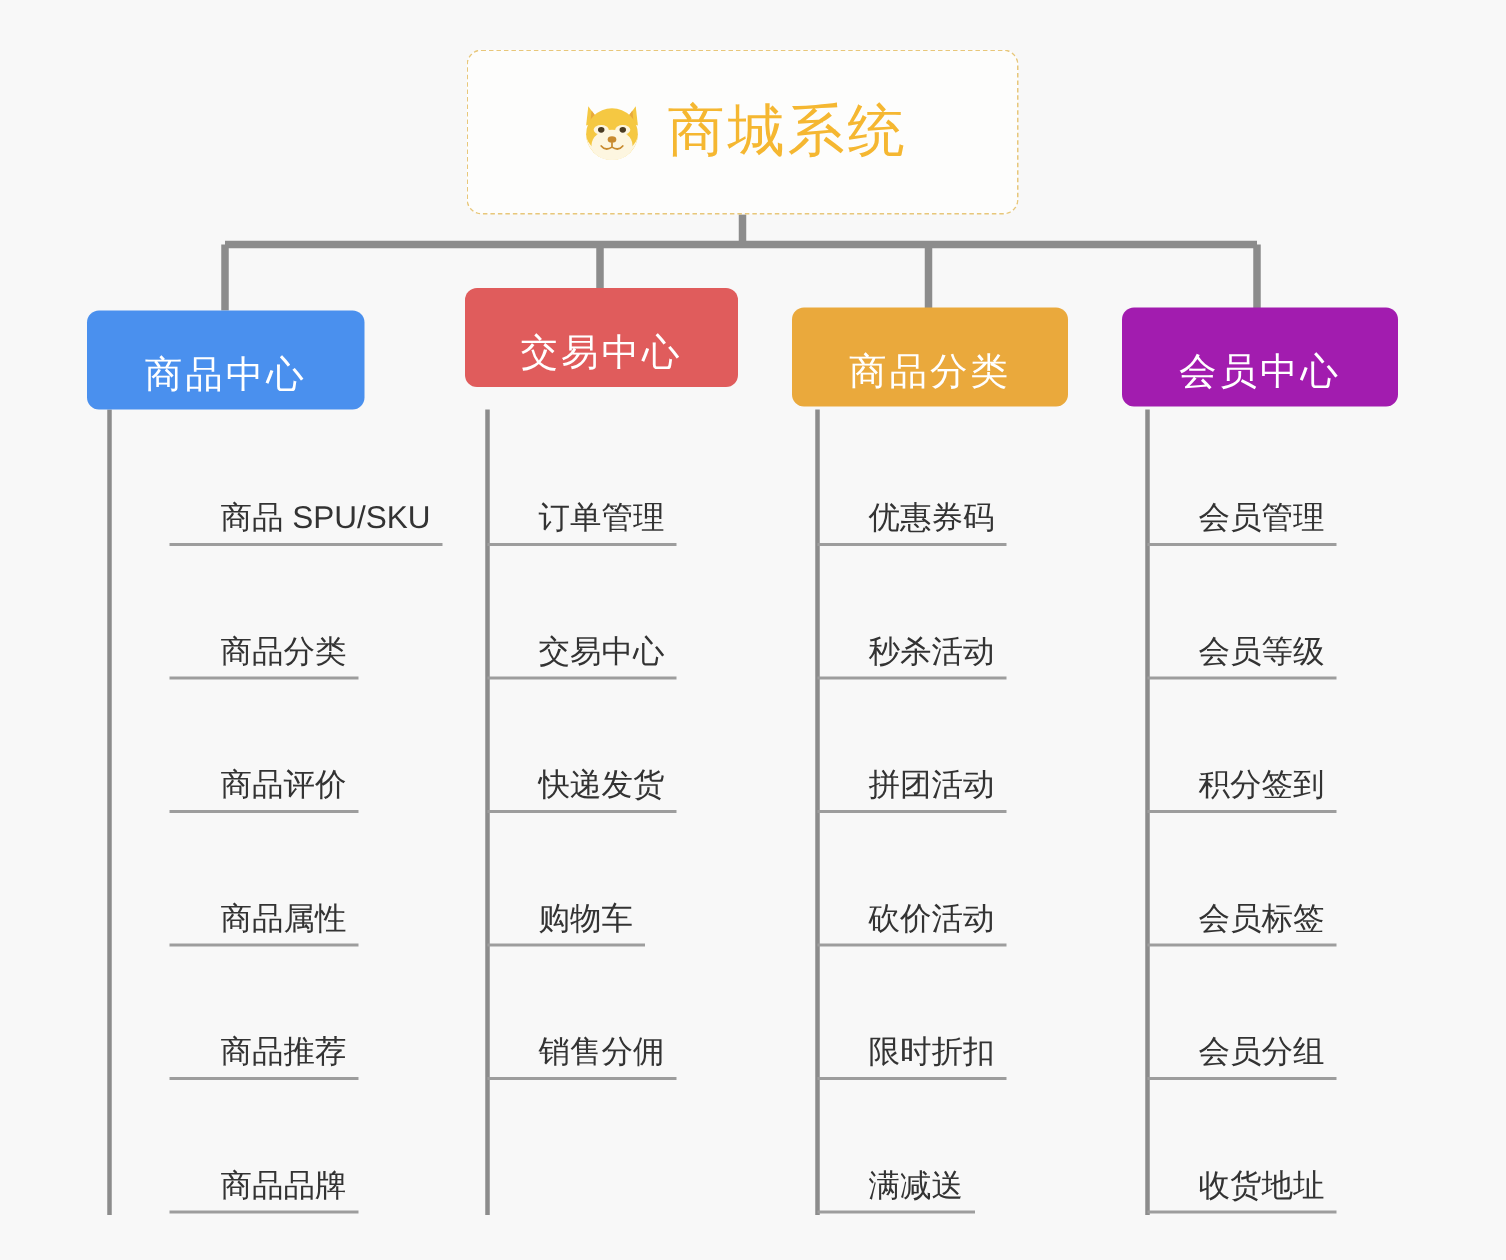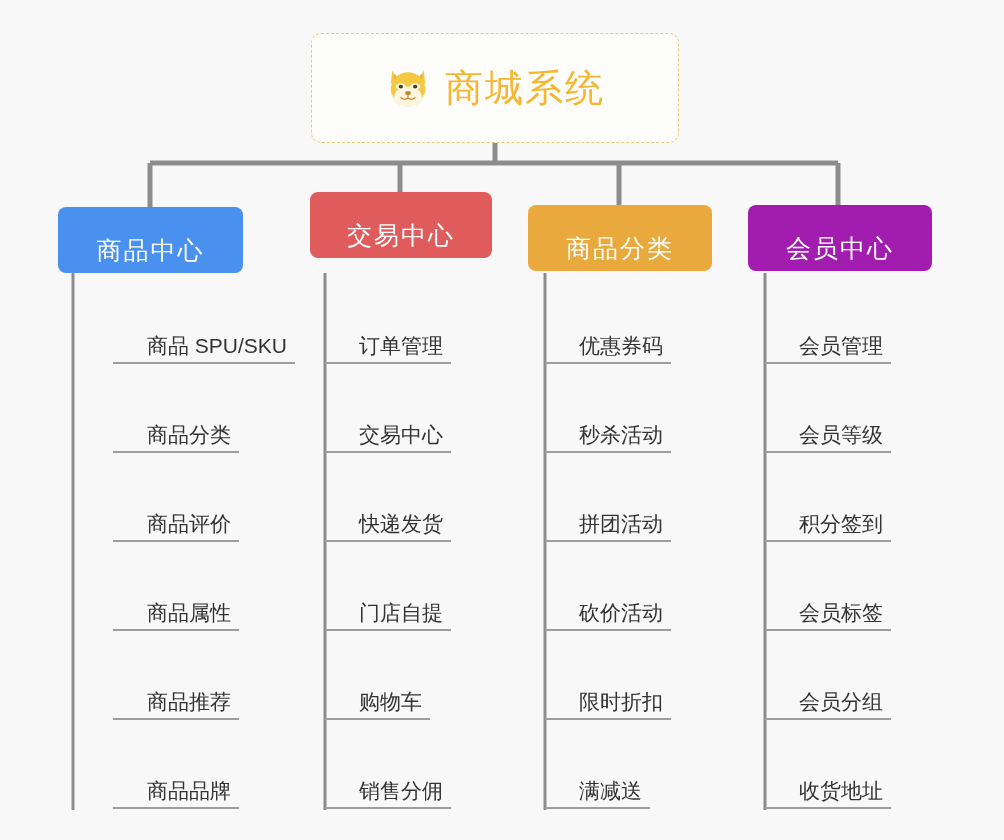--- a/index.html
+++ b/index.html
@@ -182,23 +182,20 @@
     <div class="leaf-item">
       <span class="leaf-label">订单管理</span>
     </div>
     <div class="leaf-item">
       <span class="leaf-label">交易中心</span>
     </div>
     <div class="leaf-item">
       <span class="leaf-label">快递发货</span>
     </div>
     <div class="leaf-item">
-      <span class="leaf-label">门店自提</span>
-    </div>
-    <div class="leaf-item">
       <span class="leaf-label">购物车</span>
     </div>
     <div class="leaf-item">
       <span class="leaf-label">销售分佣</span>
     </div>
   </div>
 
   <div class="leaf-col" style="left:545px;">
     <div class="leaf-item">
       <span class="leaf-label">优惠券码</span>

